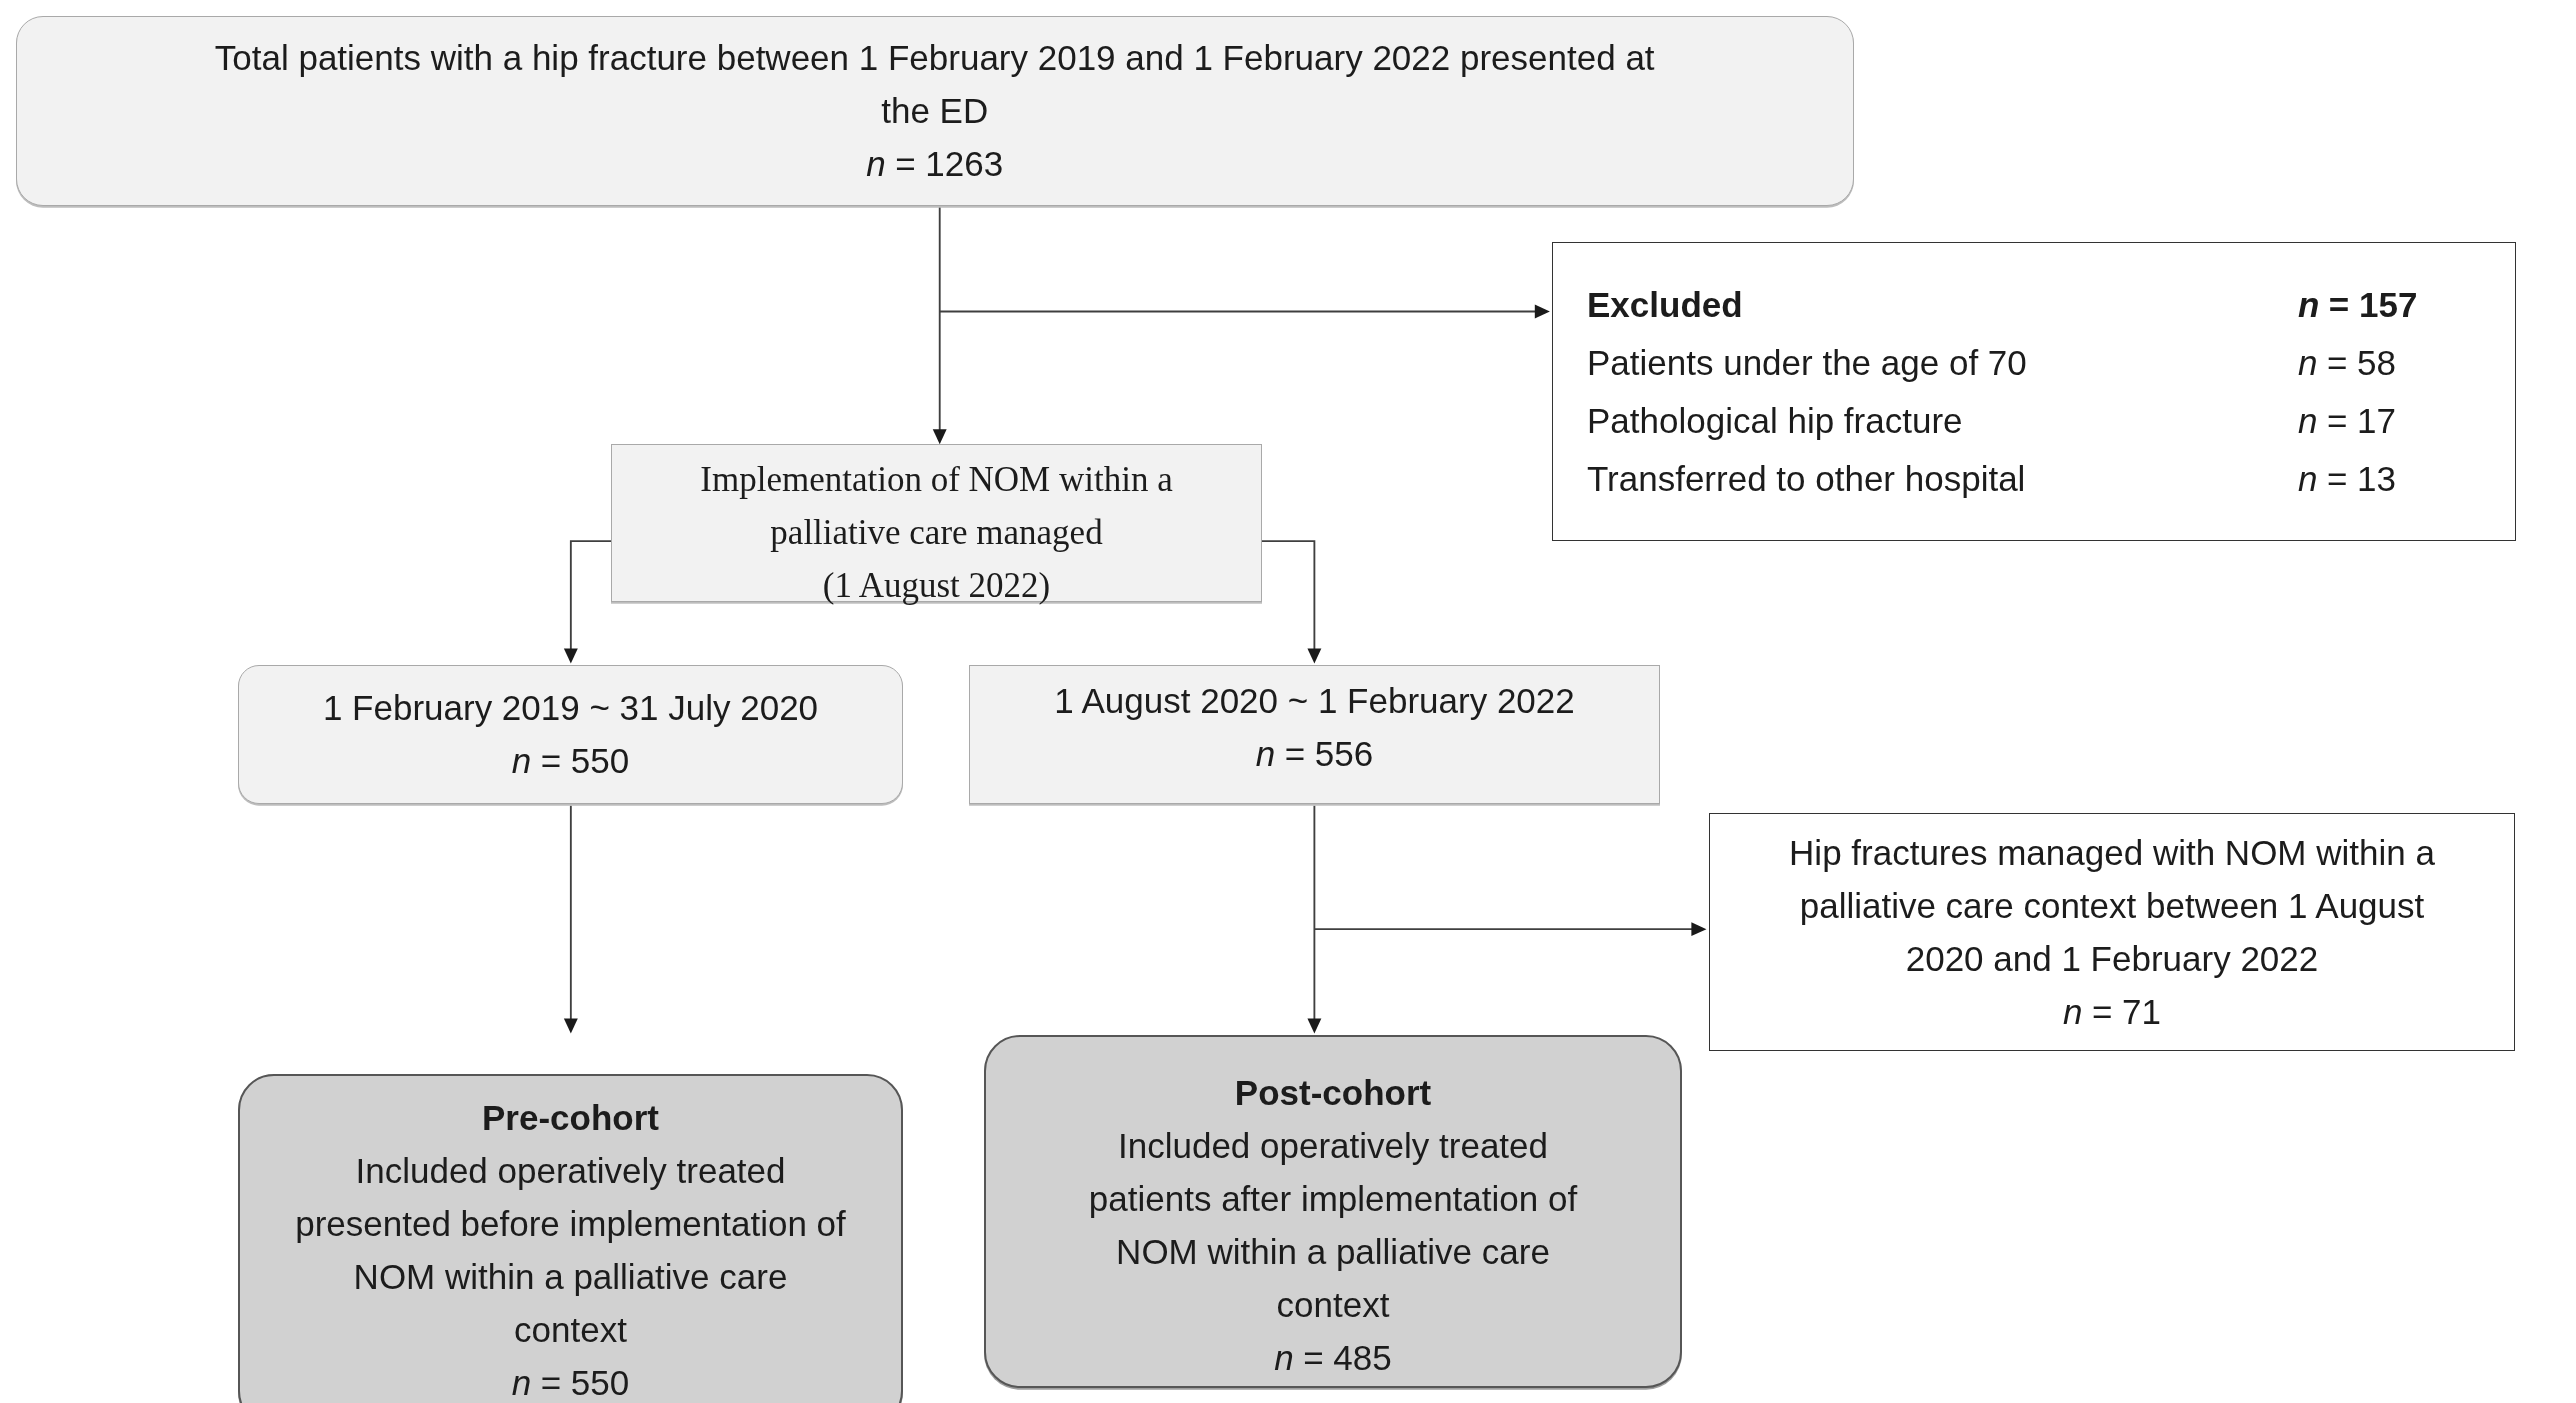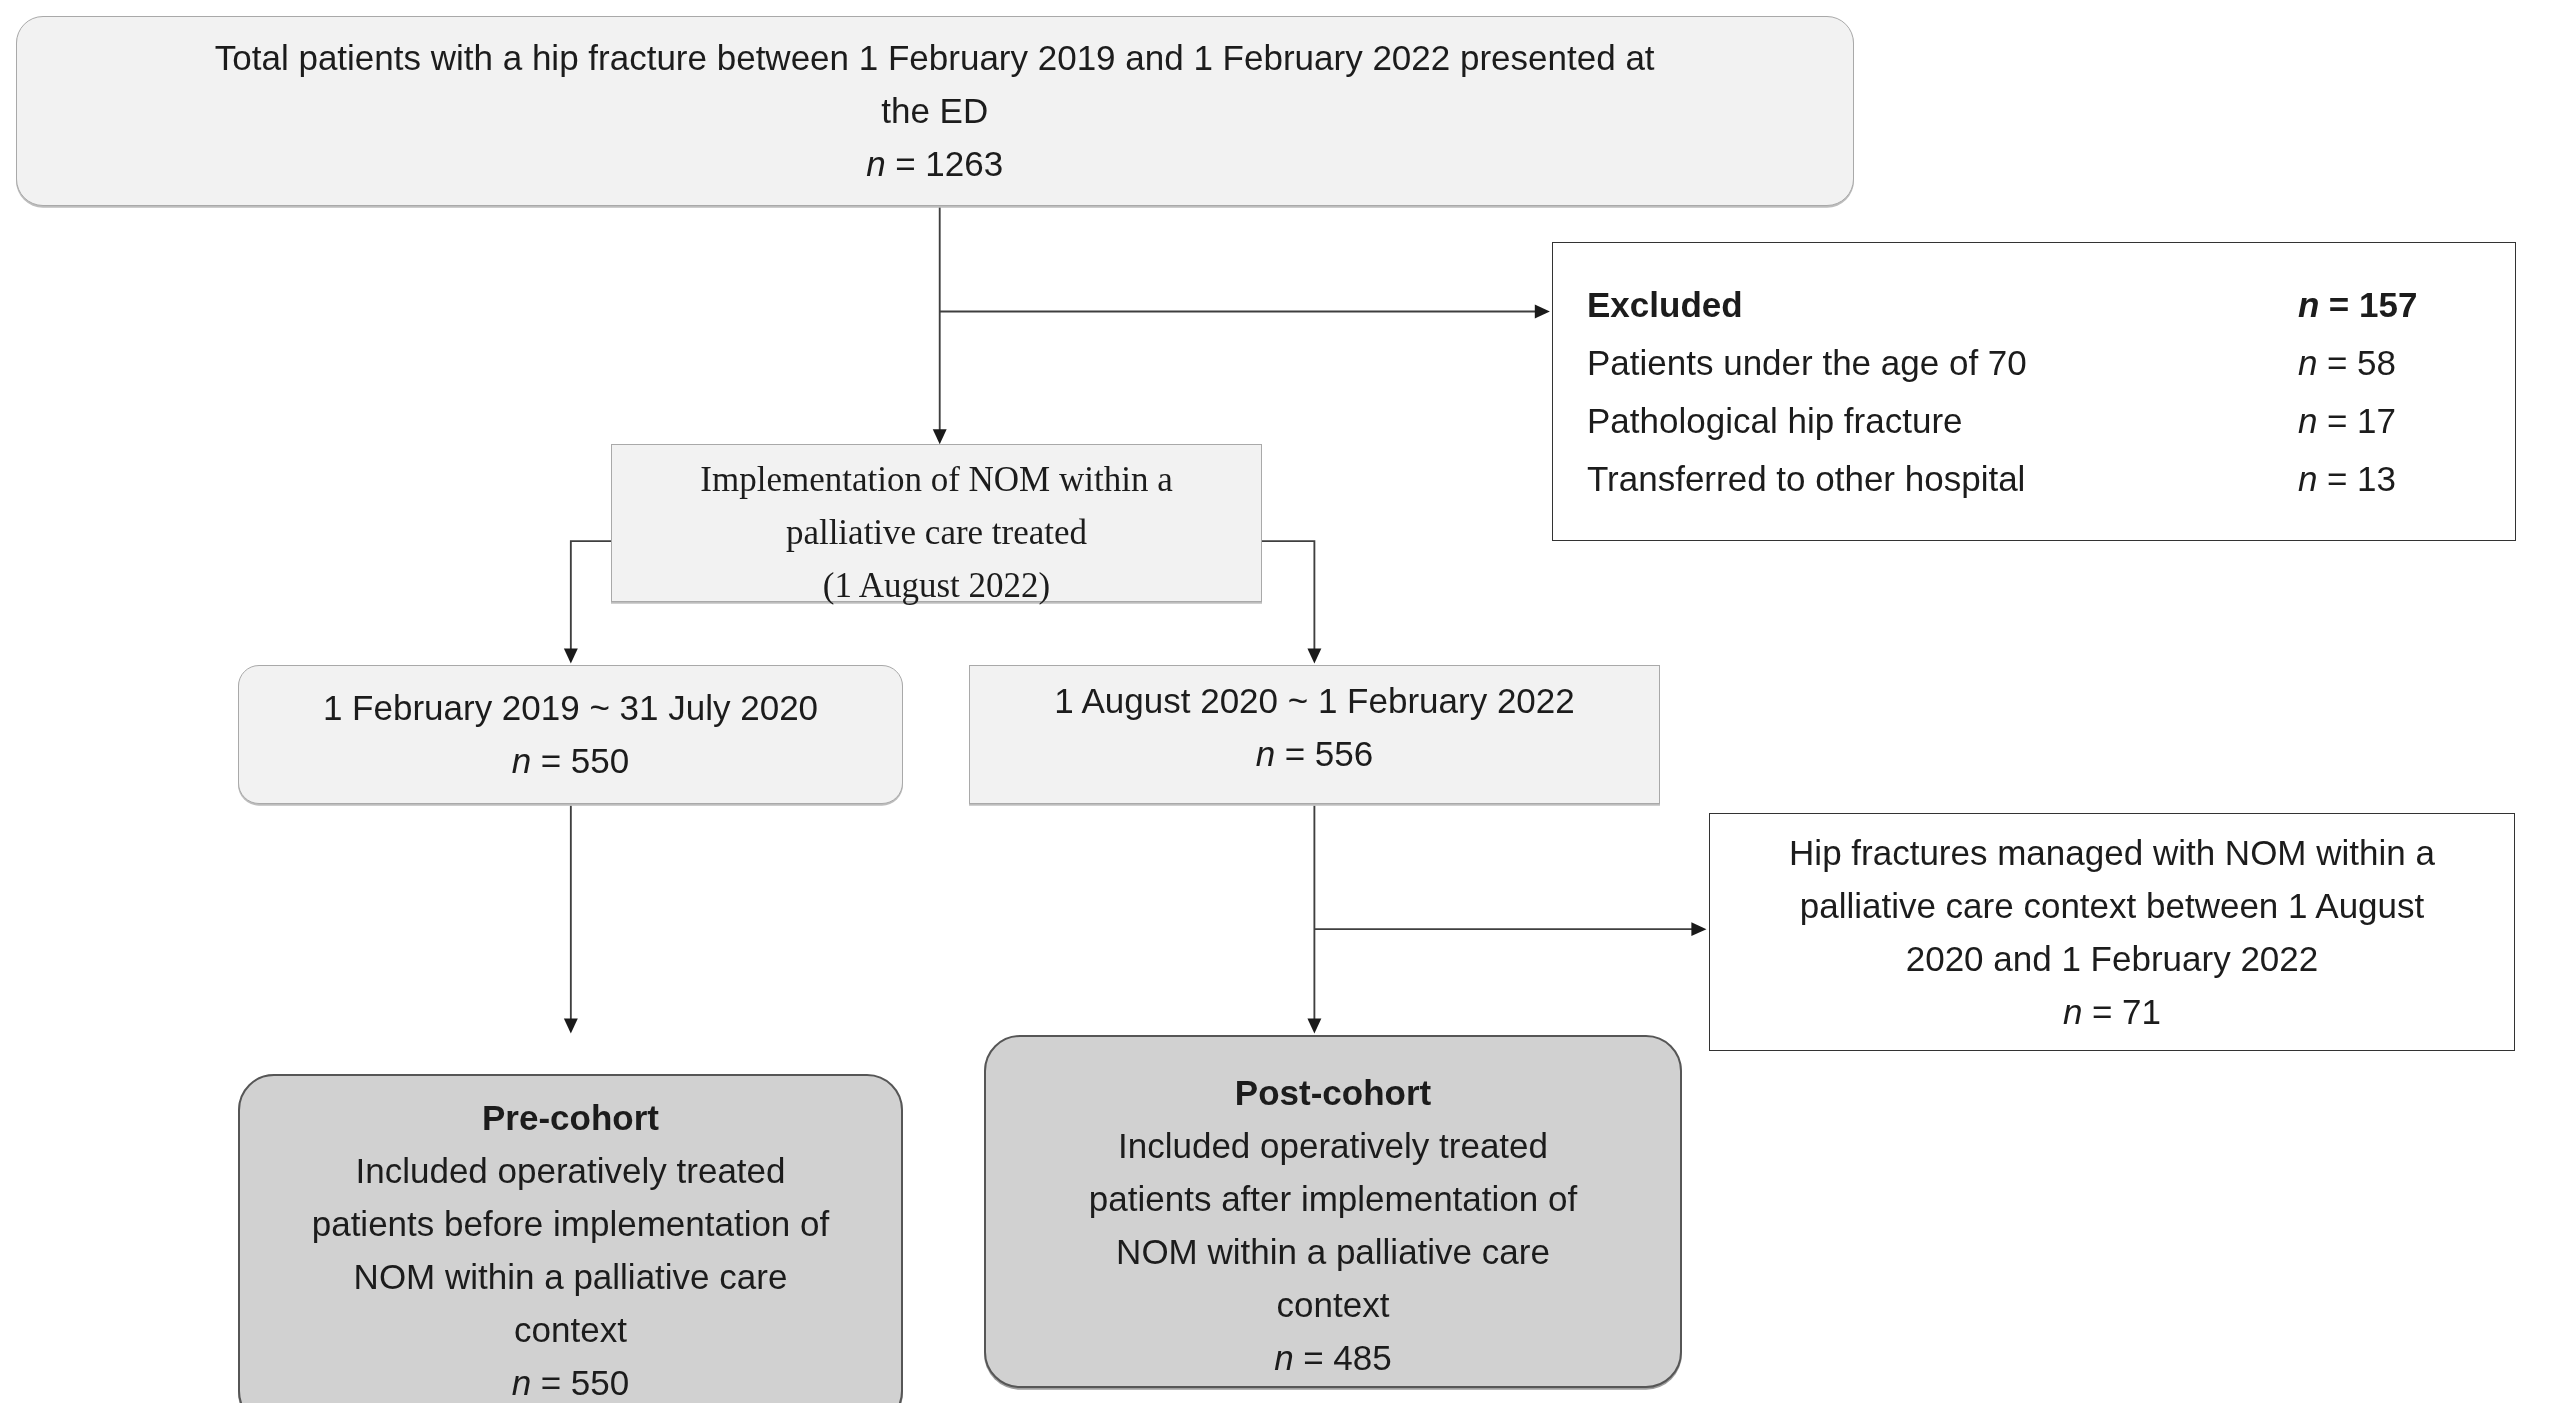--- a/index.html
+++ b/index.html
@@ -112,21 +112,21 @@
       <span class="ncell nline"><i>n</i><span>= 17</span></span>
     </div>
     <div class="row">
       <span class="lbl">Transferred to other hospital</span>
       <span class="ncell nline"><i>n</i><span>= 13</span></span>
     </div>
   </div>
 
   <div class="box light" id="implementation-box">
     <div class="line">Implementation of NOM within a</div>
-    <div class="line">palliative care treated</div>
+    <div class="line">palliative care managed</div>
     <div class="line">(1 August 2022)</div>
   </div>
 
   <div class="box light" id="pre-period-box">
     <div class="line">1 February 2019 ~ 31 July 2020</div>
     <div class="nline"><i>n</i><span>= 550</span></div>
   </div>
 
   <div class="box light" id="post-period-box">
     <div class="line">1 August 2020 ~ 1 February 2022</div>
@@ -136,21 +136,21 @@
   <div class="box outlined" id="nom-box">
     <div class="line">Hip fractures managed with NOM within a</div>
     <div class="line">palliative care context between 1 August</div>
     <div class="line">2020 and 1 February 2022</div>
     <div class="nline"><i>n</i><span>= 71</span></div>
   </div>
 
   <div class="box cohort" id="pre-cohort-box">
     <div class="line bold">Pre-cohort</div>
     <div class="line">Included operatively treated</div>
-    <div class="line">patients before implementation of</div>
+    <div class="line">presented before implementation of</div>
     <div class="line">NOM within a palliative care</div>
     <div class="line">context</div>
     <div class="nline"><i>n</i><span>= 550</span></div>
   </div>
 
   <div class="box cohort" id="post-cohort-box">
     <div class="line bold">Post-cohort</div>
     <div class="line">Included operatively treated</div>
     <div class="line">patients after implementation of</div>
     <div class="line">NOM within a palliative care</div>

